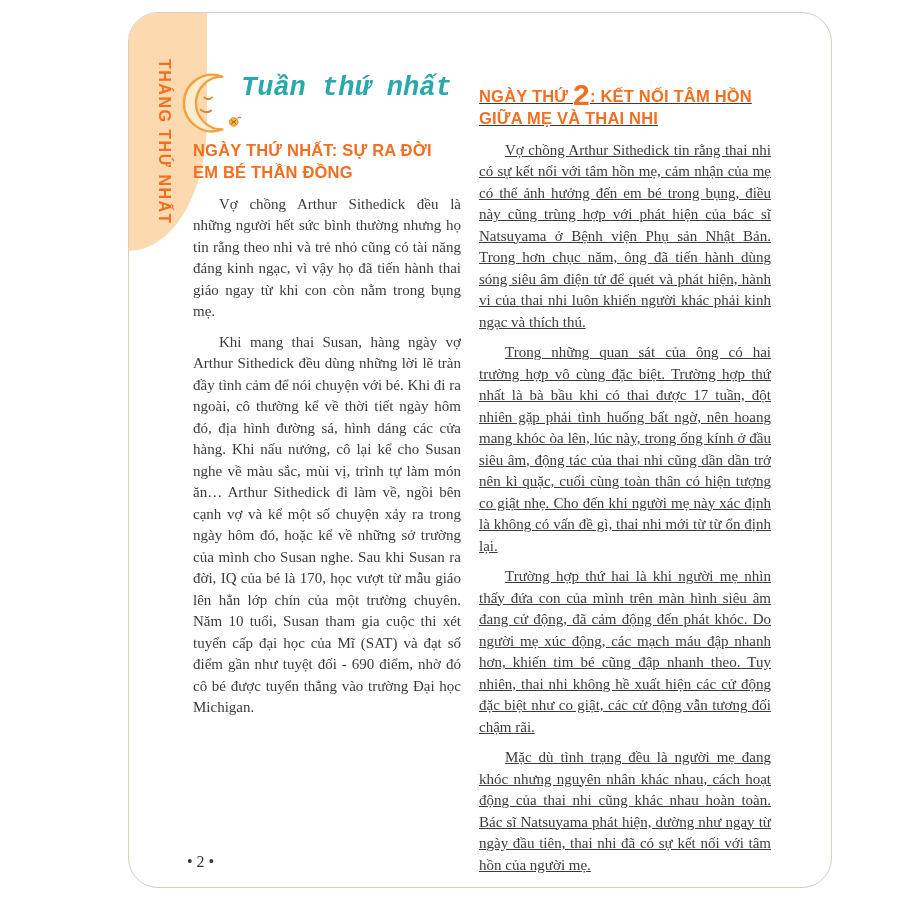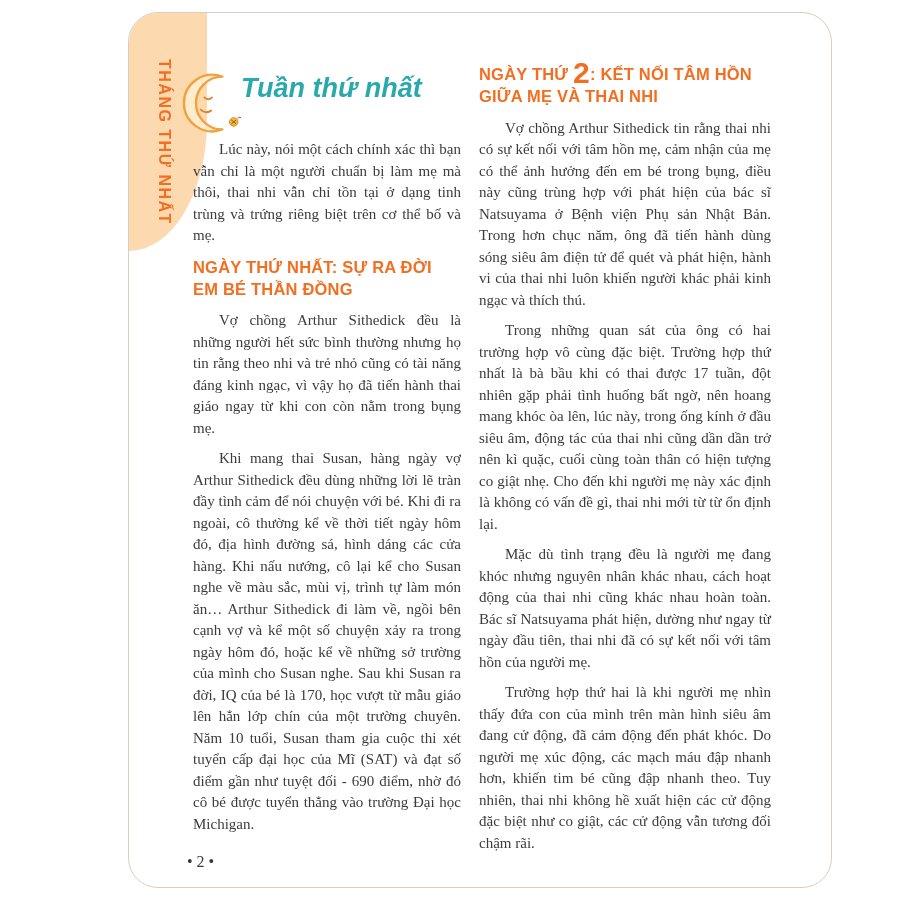--- a/index.html
+++ b/index.html
@@ -49,32 +49,32 @@
     position: absolute;
     left: 50px;
     top: 56px;
     width: 66px;
     height: 70px;
   }
   .week-title {
     position: absolute;
     left: 112px;
     top: 60px;
-    font-family: Liberation Sans, sans-serif;
+    font-family: Liberation Mono, monospace;
     font-style: italic;
     font-weight: bold;
     font-size: 27px;
     color: #2aa9ac;
   }
   .col {
     position: absolute;
     color: #3b3b3b;
   }
   .col-left  { left: 64px;  top: 126px; width: 268px; }
-  .col-right { left: 350px; top: 48px;  width: 292px; }
+  .col-right { left: 350px; top: 70px;  width: 292px; text-decoration: underline; }
   .col p {
     font-size: 15px;
     line-height: 21.5px;
     text-align: justify;
     text-indent: 26px;
     margin: 0 0 9px 0;
   }
   .section-heading {
     font-family: "Liberation Sans", sans-serif;
     font-weight: bold;
@@ -119,35 +119,34 @@
           <circle cx="58" cy="54" r="4.5" fill="#f9b63c" stroke="#d9862c" stroke-width="1"></circle>
           <path d="M55.5 52 l5 4 M55.5 56 l5 -4" stroke="#8a5a1a" stroke-width="1"></path>
           <path d="M62 50 q 3 -2 4 0" stroke="#8a5a1a" stroke-width="1" fill="none"></path>
         </g>
       </svg>
     </div>
 
     <div class="week-title">Tuần thứ nhất</div>
 
     <div class="col col-left">
-      <p>Lúc này, nói một cách chính xác thì bạn vẫn chỉ là một người chuẩn bị làm mẹ mà thôi, thai nhi vẫn chỉ tồn tại ở dạng tinh trùng và trứng riêng biệt trên cơ thể bố và mẹ.</p>
 
       <div class="section-heading">NGÀY THỨ NHẤT: SỰ RA ĐỜI EM BÉ THẦN ĐỒNG</div>
 
       <p>Vợ chồng Arthur Sithedick đều là những người hết sức bình thường nhưng họ tin rằng theo nhi và trẻ nhỏ cũng có tài năng đáng kinh ngạc, vì vậy họ đã tiến hành thai giáo ngay từ khi con còn nằm trong bụng mẹ.</p>
       <p>Khi mang thai Susan, hàng ngày vợ Arthur Sithedick đều dùng những lời lẽ tràn đầy tình cảm để nói chuyện với bé. Khi đi ra ngoài, cô thường kể về thời tiết ngày hôm đó, địa hình đường sá, hình dáng các cửa hàng. Khi nấu nướng, cô lại kể cho Susan nghe về màu sắc, mùi vị, trình tự làm món ăn… Arthur Sithedick đi làm về, ngồi bên cạnh vợ và kể một số chuyện xảy ra trong ngày hôm đó, hoặc kể về những sở trường của mình cho Susan nghe. Sau khi Susan ra đời, IQ của bé là 170, học vượt từ mẫu giáo lên hẳn lớp chín của một trường chuyên. Năm 10 tuổi, Susan tham gia cuộc thi xét tuyển cấp đại học của Mĩ (SAT) và đạt số điểm gần như tuyệt đối - 690 điểm, nhờ đó cô bé được tuyển thẳng vào trường Đại học Michigan.</p>
     </div>
 
     <div class="col col-right">
       <div class="section-heading">
         <span>NGÀY THỨ </span><span class="heading-big-number">2</span><span>: KẾT NỐI TÂM HỒN GIỮA MẸ VÀ THAI NHI</span>
       </div>
 
       <p>Vợ chồng Arthur Sithedick tin rằng thai nhi có sự kết nối với tâm hồn mẹ, cảm nhận của mẹ có thể ảnh hưởng đến em bé trong bụng, điều này cũng trùng hợp với phát hiện của bác sĩ Natsuyama ở Bệnh viện Phụ sản Nhật Bản. Trong hơn chục năm, ông đã tiến hành dùng sóng siêu âm điện tử để quét và phát hiện, hành vi của thai nhi luôn khiến người khác phải kinh ngạc và thích thú.</p>
       <p>Trong những quan sát của ông có hai trường hợp vô cùng đặc biệt. Trường hợp thứ nhất là bà bầu khi có thai được 17 tuần, đột nhiên gặp phải tình huống bất ngờ, nên hoang mang khóc òa lên, lúc này, trong ống kính ở đầu siêu âm, động tác của thai nhi cũng dần dần trở nên kì quặc, cuối cùng toàn thân có hiện tượng co giật nhẹ. Cho đến khi người mẹ này xác định là không có vấn đề gì, thai nhi mới từ từ ổn định lại.</p>
+      <p>Trường hợp thứ hai là khi người mẹ nhìn thấy đứa con của mình trên màn hình siêu âm đang cử động, đã cảm động đến phát khóc. Do người mẹ xúc động, các mạch máu đập nhanh hơn, khiến tim bé cũng đập nhanh theo. Tuy nhiên, thai nhi không hề xuất hiện các cử động đặc biệt như co giật, các cử động vẫn tương đối chậm rãi.</p>
       <p>Mặc dù tình trạng đều là người mẹ đang khóc nhưng nguyên nhân khác nhau, cách hoạt động của thai nhi cũng khác nhau hoàn toàn. Bác sĩ Natsuyama phát hiện, dường như ngay từ ngày đầu tiên, thai nhi đã có sự kết nối với tâm hồn của người mẹ.</p>
-      <p>Trường hợp thứ hai là khi người mẹ nhìn thấy đứa con của mình trên màn hình siêu âm đang cử động, đã cảm động đến phát khóc. Do người mẹ xúc động, các mạch máu đập nhanh hơn, khiến tim bé cũng đập nhanh theo. Tuy nhiên, thai nhi không hề xuất hiện các cử động đặc biệt như co giật, các cử động vẫn tương đối chậm rãi.</p>
     </div>
 
     <div class="page-number">• 2 •</div>
 
   </div>
 </div>
 
 </body></html>

